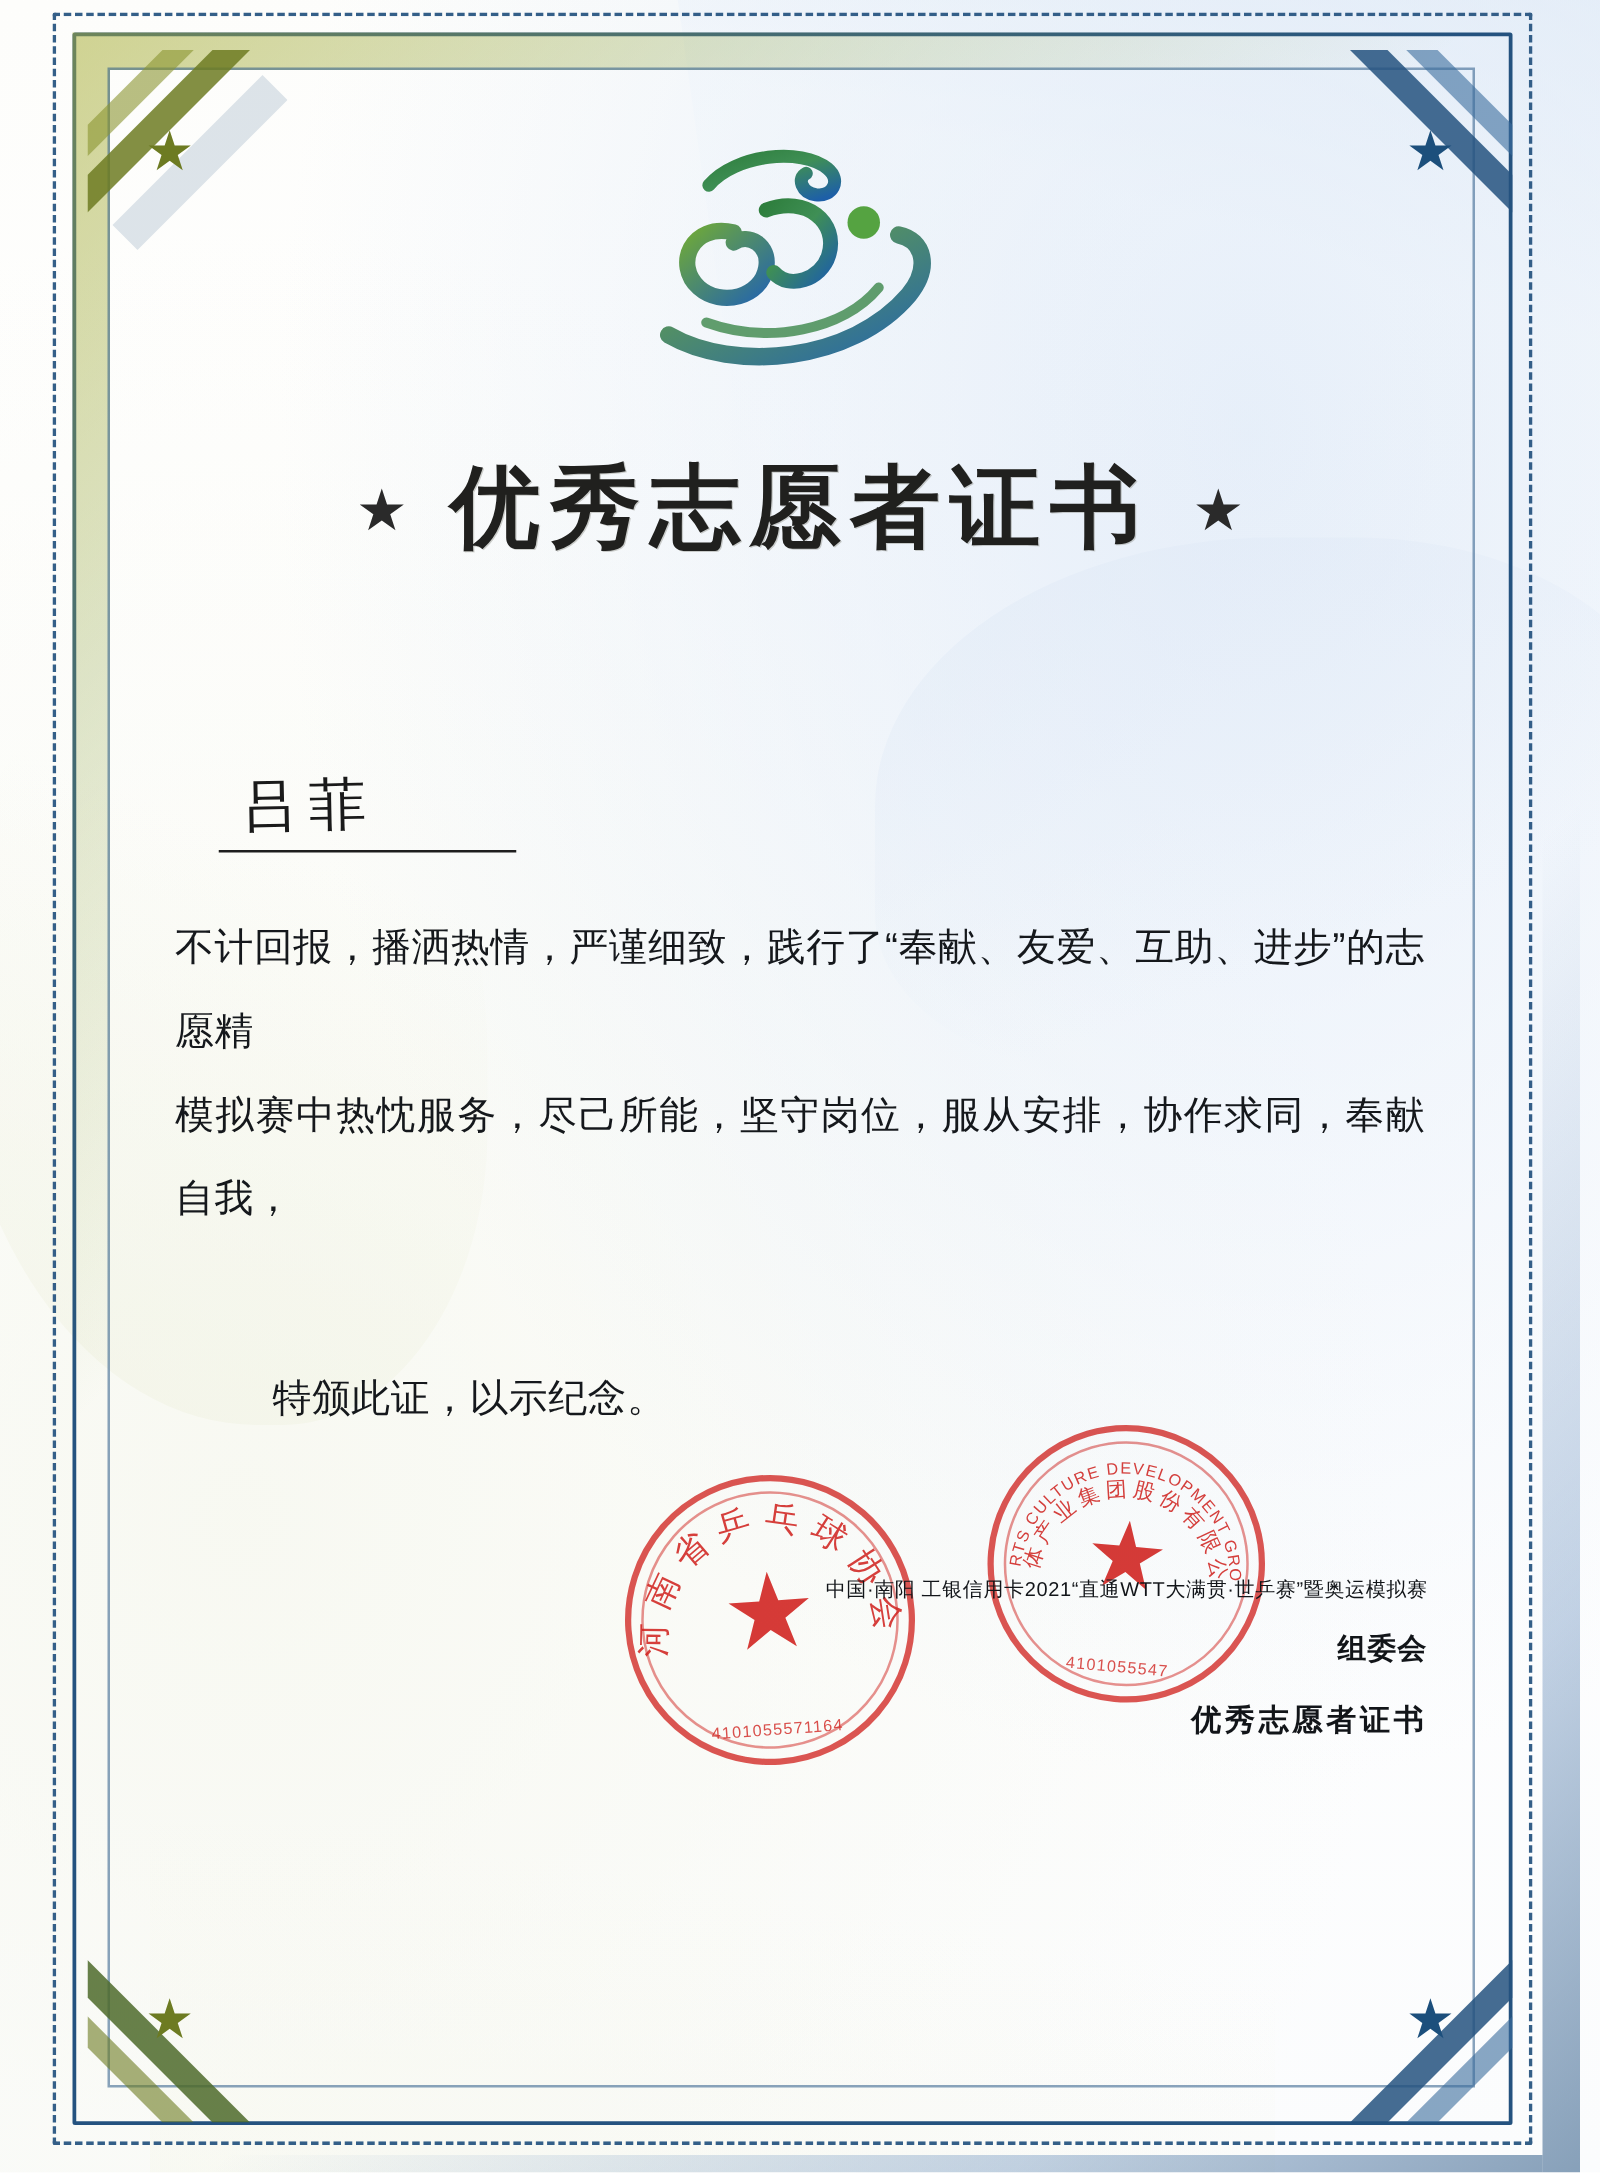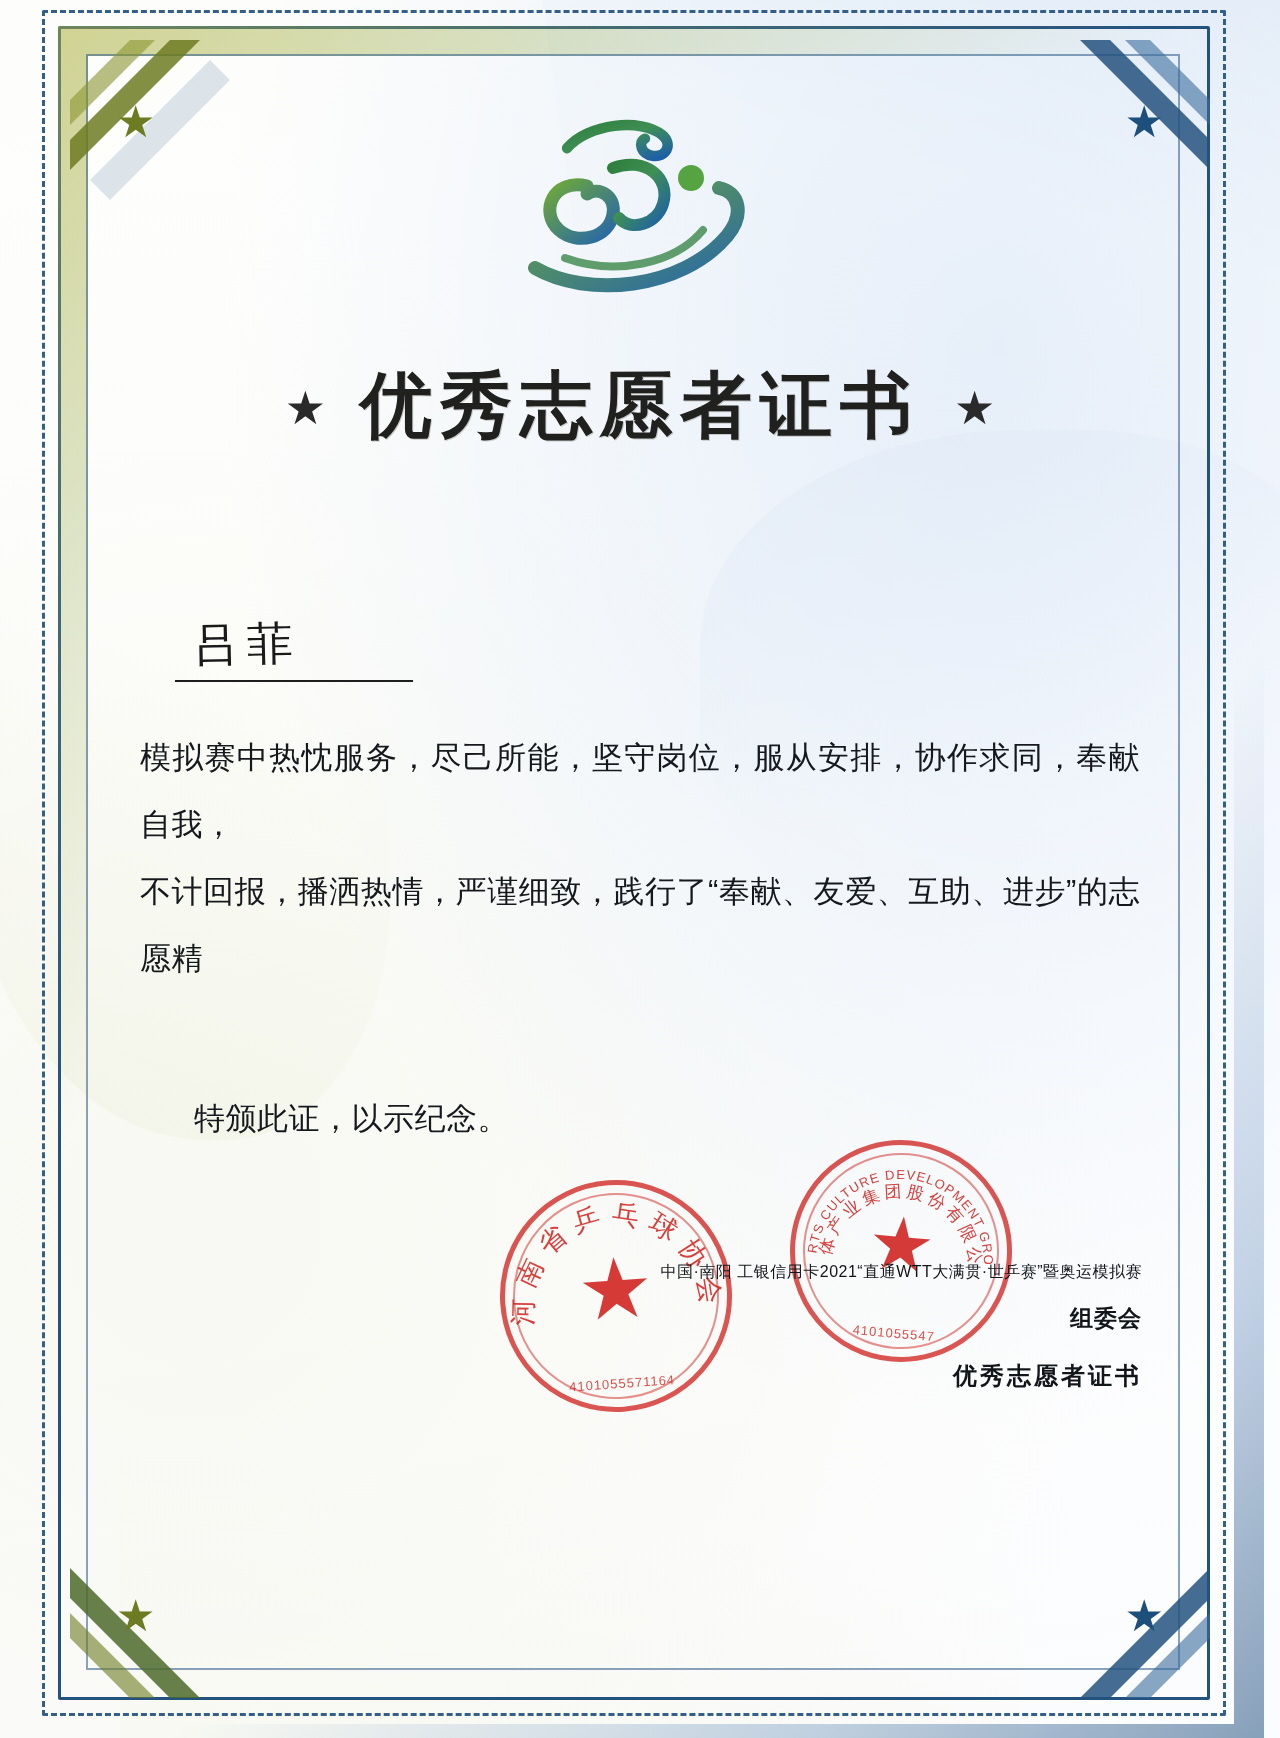--- a/index.html
+++ b/index.html
@@ -178,21 +178,21 @@
     letter-spacing: 0.5px;
     text-align: justify;
   }
   .body-text p {
     margin: 0;
   }
   .indent { display: inline-block; width: 62px; }
 
   .note {
     position: absolute;
-    left: 132px;
+    left: 156px;
     top: 1098px;
     font-size: 31px;
     color: #15181c;
     letter-spacing: 0.5px;
   }
 
   
   .sign-block {
     position: absolute;
     right: 138px;
@@ -339,22 +339,22 @@
     <span class="title-text">优秀志愿者证书</span>
     <span class="title-star">★</span>
   </div>
 
   <div class="name-block">
     <div class="name-hand">吕菲</div>
     <div class="name-rule"></div>
   </div>
 
   <div class="body-text">
+    <p>不计回报，播洒热情，严谨细致，践行了“奉献、友爱、互助、进步”的志愿精</p>
     <p>模拟赛中热忱服务，尽己所能，坚守岗位，服从安排，协作求同，奉献自我，</p>
-    <p>不计回报，播洒热情，严谨细致，践行了“奉献、友爱、互助、进步”的志愿精</p>
   </div>
 
   <div class="note">
     <span class="indent"></span><span>特颁此证，以示纪念。</span>
   </div>
 
   <div class="seal seal-left">
     <div class="seal-inner-ring"></div>
     <svg class="seal-arc" viewBox="0 0 222 222">
       <defs>

